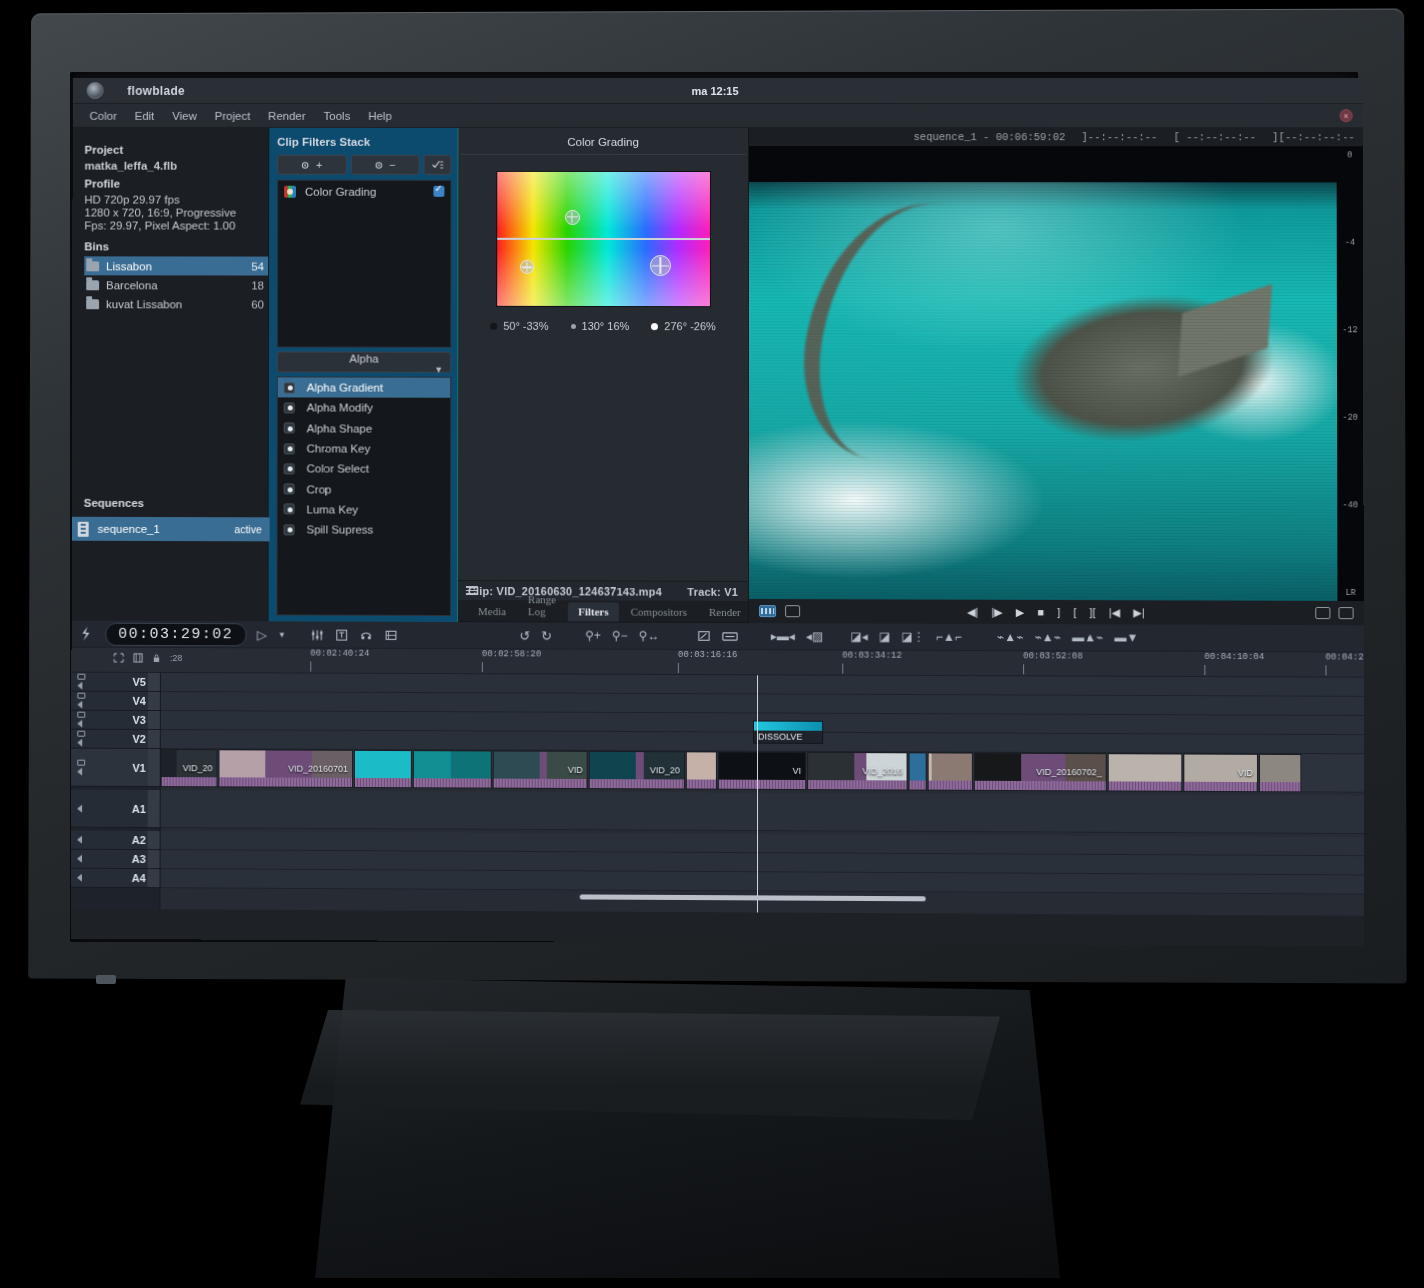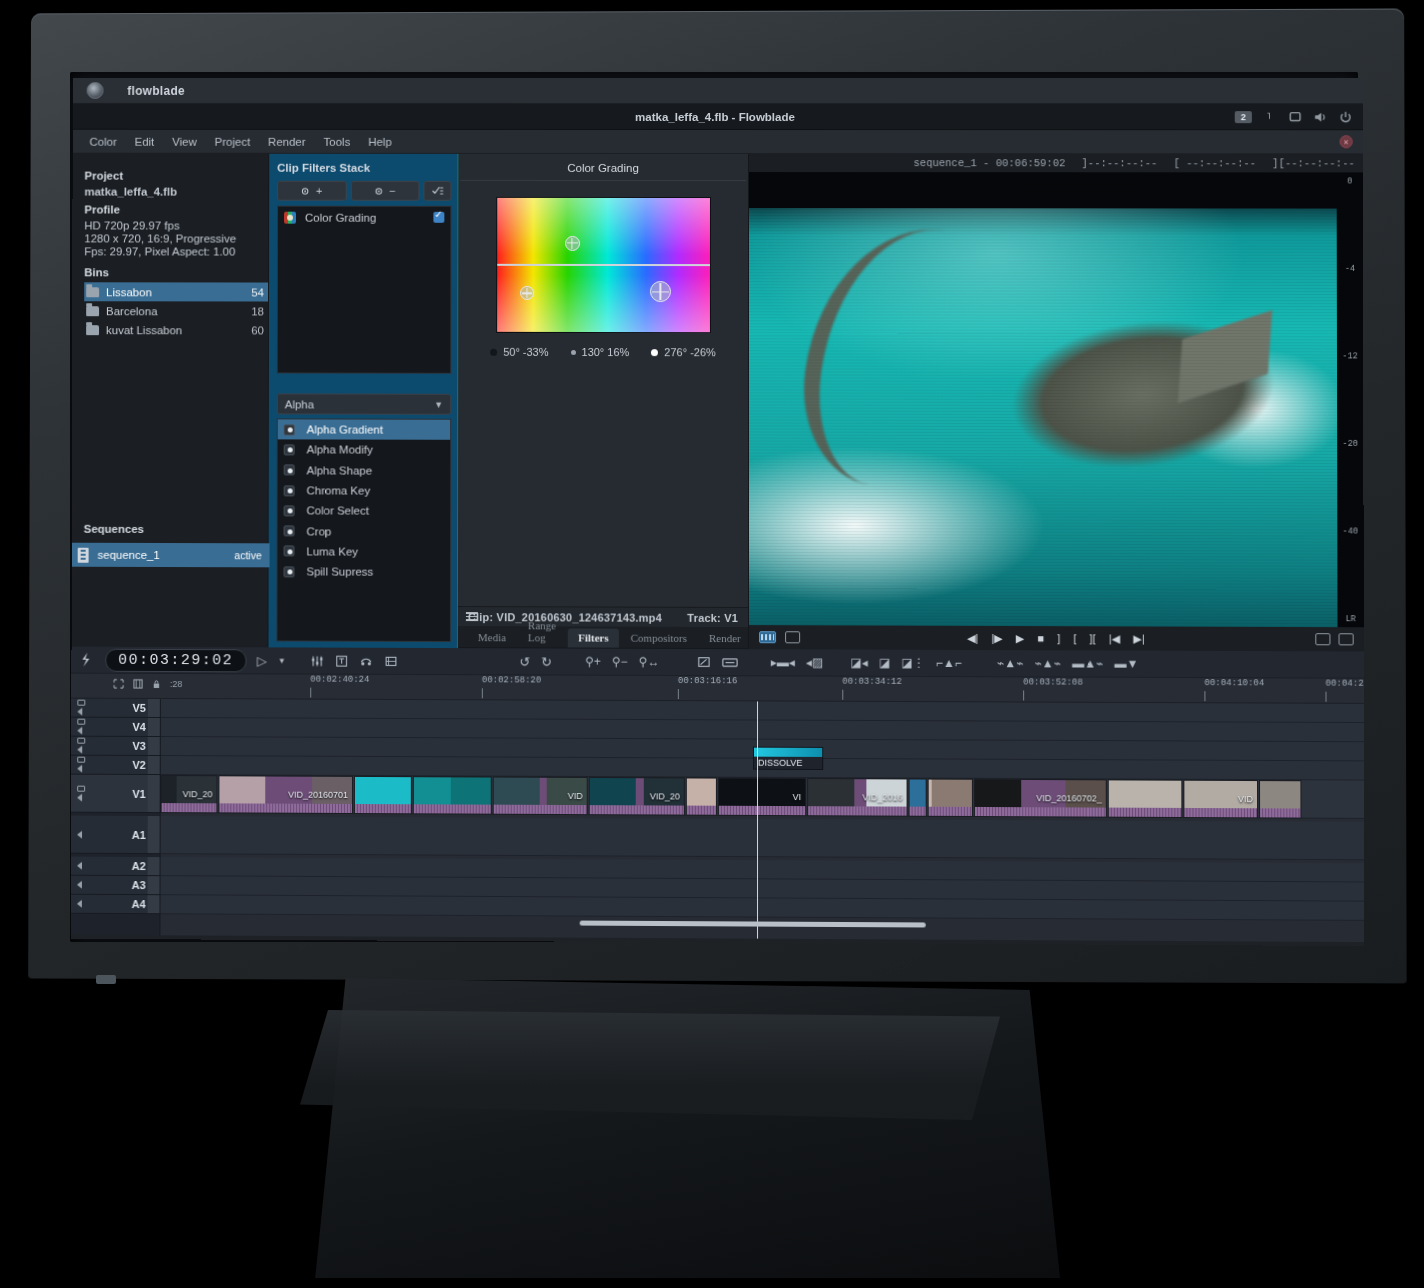--- a/index.html
+++ b/index.html
@@ -115,22 +115,22 @@
   .fs-ico{ width:12px; height:12px; margin-right:9px; border-radius:2px;
            background:linear-gradient(90deg,#c0392b 0 33%,#27ae60 33% 66%,#2980b9 66%);
            position:relative; flex:none; }
   .fs-ico:after{ content:""; position:absolute; left:3px; top:3px; width:6px; height:6px;
                  border-radius:50%; background:#e8e2c8; }
   .fs-label{ flex:1; }
   .chk{ width:11px; height:11px; background:#3d84c6; border-radius:2px; position:relative; }
   .chk:after{ content:"✓"; position:absolute; left:1px; top:-3px; color:#fff; font-size:10px; }
 
   .combo{ margin-top:10px; height:20px; background:#2c3views; }
-  .combo{ margin-top:20px; height:21px; background:#2b3138; border:1px solid #3a4149;
-          border-radius:3px; display:flex; align-items:center; padding:0 7px; font-size:11.5px; }
+  .combo{ margin-top:4px; height:21px; background:#2b3138; border:1px solid #3a4149;
+          border-radius:3px; display:flex; align-items:center; padding:0 7px; font-size:11.5px;flex-direction:column; }
   .combo .caret{ margin-left:auto; font-size:9px; color:#aeb6bf; }
   .flist{ margin-top:4px; flex:1; background:#14171b; border:1px solid #2b3138; overflow:hidden; }
   .flist-row{ display:flex; align-items:center; height:20.3px; padding:0 6px; font-size:11.5px; }
   .flist-row.sel{ background:#3a6d93; color:#fff; }
   .fdot{ width:11px; height:11px; background:#2f363e; border:1px solid #454d56;
          border-radius:2px; margin-right:12px; position:relative; flex:none; }
   .fdot:after{ content:""; position:absolute; left:2.5px; top:2.5px; width:5px; height:5px;
                border-radius:50%; background:#e7ecf1; }
 
   
@@ -277,42 +277,23 @@
 
   <div class="monitor-bezel"></div>
   <div class="monitor-inner"></div>
   <div class="bezel-led"></div>
 
   <div class="screen">
 
     <div class="os-bar">
       <div class="os-logo"></div>
       <div class="os-app">flowblade</div>
+      <div class="os-clock">ma 12:15</div>
     </div>
 
-    <div class="os-bar2">
-      <div class="os-title">matka_leffa_4.flb - Flowblade</div>
-      <div class="tray">
-        <div class="tray-num">2</div>
-        <svg class="tray-ico" viewBox="0 0 16 16">
-            <path d="M5 3h3v7H7V4H5z" fill="#b4bcc4"></path>
-          </svg>
-        <svg class="tray-ico" viewBox="0 0 16 16">
-            <rect x="2.5" y="3" width="11" height="9" rx="1.5" fill="none" stroke="#b4bcc4" stroke-width="1.6"></rect>
-          </svg>
-        <svg class="tray-ico" viewBox="0 0 16 16">
-            <path d="M2 6h3l4-3v10L5 10H2z" fill="#b4bcc4"></path>
-            <path d="M11 5a4 4 0 010 6" stroke="#b4bcc4" stroke-width="1.4" fill="none"></path>
-          </svg>
-        <svg class="tray-ico" viewBox="0 0 16 16">
-            <path d="M8 2v6" stroke="#b4bcc4" stroke-width="1.6"></path>
-            <path d="M4.5 4.5a5 5 0 107 0" stroke="#b4bcc4" stroke-width="1.6" fill="none"></path>
-          </svg>
-      </div>
-    </div>
 
     <div class="menubar">
       <div class="menuitem">Color</div>
       <div class="menuitem">Edit</div>
       <div class="menuitem">View</div>
       <div class="menuitem">Project</div>
       <div class="menuitem">Render</div>
       <div class="menuitem">Tools</div>
       <div class="menuitem">Help</div>
       <div class="win-close">×</div>

